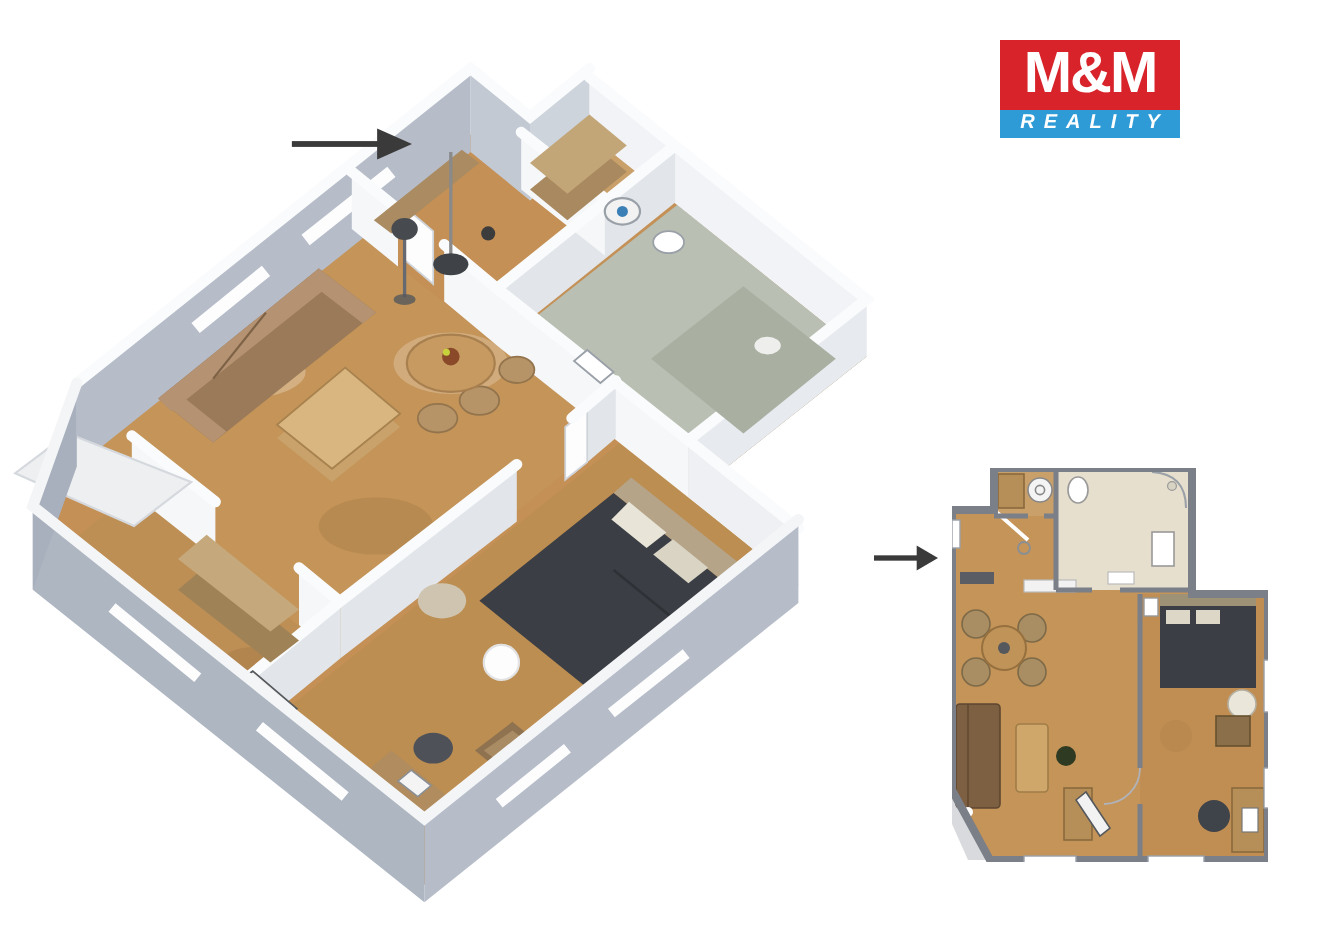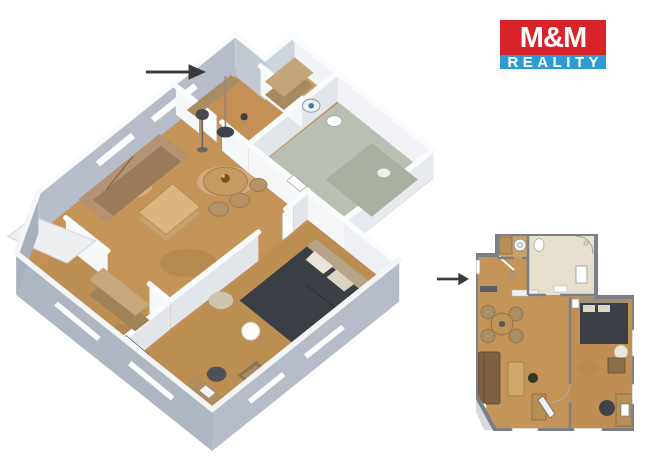--- a/index.html
+++ b/index.html
@@ -3,25 +3,25 @@
 <meta charset="utf-8">
 <style>
   html,body{margin:0;padding:0;background:#ffffff;}
   .canvas{position:relative;width:662px;height:468px;background:#ffffff;overflow:hidden;
           font-family:"Liberation Sans", sans-serif;}
   .plan3d{position:absolute;left:0;top:0;width:490px;height:468px;}
   .plan2d{position:absolute;left:476px;top:234px;width:158px;height:197px;}
   .arrow{position:absolute;}
   .arrow1{left:144px;top:62px;width:62px;height:20px;}
   .arrow2{left:437px;top:271px;width:32px;height:16px;}
-  .logo{position:absolute;left:500px;top:20px;width:106px;box-shadow:0 0 0 0 transparent;}
+  .logo{position:absolute;left:500px;top:20px;width:90px;box-shadow:0 0 0 0 transparent;}
   .logo-top{height:35px;display:flex;align-items:center;justify-content:center;
             font-weight:bold;font-size:29px;letter-spacing:-1px;line-height:35px;}
   .logo-bottom{height:14px;display:flex;align-items:center;justify-content:center;
-               font-weight:bold;font-size:15px;letter-spacing:4.5px;text-indent:4.5px;line-height:14px;}
+               font-weight:bold;font-size:10px;letter-spacing:4.5px;text-indent:4.5px;line-height:14px;font-style:italic;}
 </style>
 </head>
 <body>
 
 <div class="canvas">
 
   <svg class="plan3d" viewBox="0 0 490 468" xmlns="http://www.w3.org/2000/svg">
     <g transform="translate(-10,10) scale(1.1)">
 
       <g>

